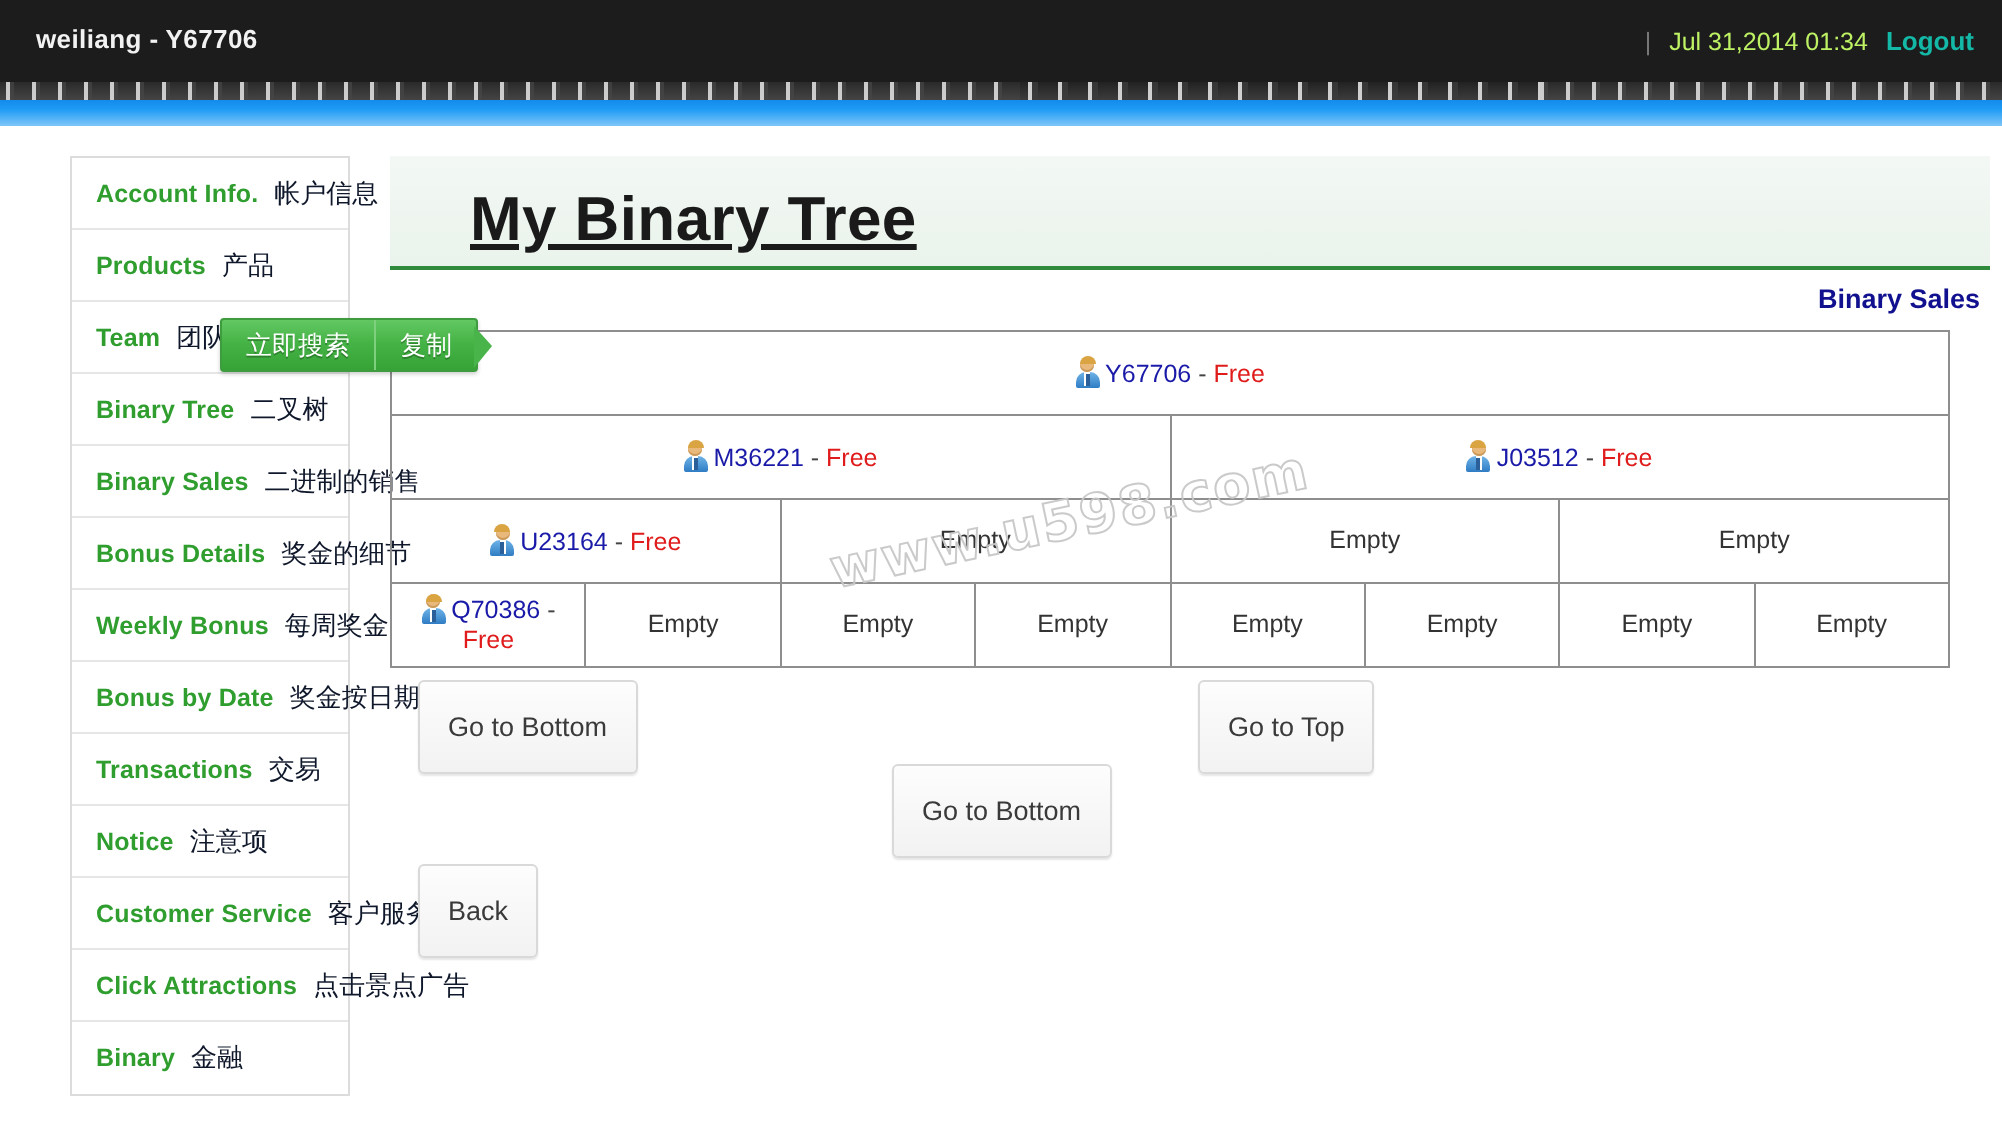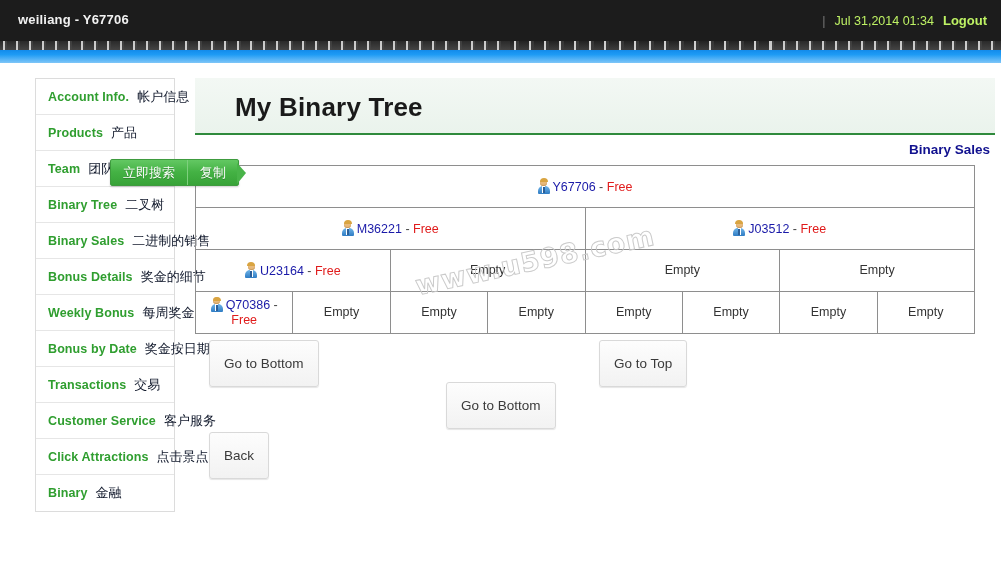--- a/index.html
+++ b/index.html
@@ -24,21 +24,21 @@
     color: #f2f2f2; letter-spacing: .2px;
   }
   .topbar-right {
     position: absolute; right: 14px; top: 13px;
     font-size: 12.5px; color: #cfcfcf;
     display: flex; align-items: center; gap: 9px;
   }
   .topbar-sep { color: #777; }
   .topbar-date { color: #bef264; }
   .topbar-logout {
-    color: #bef264; font-weight: bold; font-size: 13px;
+    color: #14b8a6; font-weight: bold; font-size: 13px;
     text-decoration: none; cursor: pointer;
   }
 
   
   .banner {
     position: absolute; left: 0; top: 41px;
     width: 1001px; height: 22px;
     overflow: hidden;
     background: linear-gradient(180deg,#0b6fd0 0%, #0f86e8 35%, #1e9bf5 62%, #7fc6f8 100%);
   }
@@ -135,22 +135,23 @@
   .content { position: absolute; left: 195px; top: 15px; width: 800px; }
 
   .content-head {
     position: relative;
     height: 57px;
     background: linear-gradient(180deg,#f3f8f4 0%, #eaf3ec 100%);
     border-bottom: 2px solid #2f8a3c;
   }
   .page-title {
     position: absolute; left: 40px; top: 14px;
-    font-size: 26px; font-weight: bold; color: #1a1a1a;
+    font-size: 31px; font-weight: bold; color: #1a1a1a;
     letter-spacing: .2px;
+    text-decoration: underline;
   }
 
   .sales-link-row { position: relative; height: 30px; }
   .sales-link {
     position: absolute; right: 5px; top: 7px;
     color: #11118f; font-weight: bold; font-size: 13.5px;
     text-decoration: none; cursor: pointer;
   }
 
   
@@ -299,20 +300,24 @@
       <span class="side-en">Weekly Bonus</span>
       <span class="side-zh">每周奖金</span>
     </div>
     <div class="side-item">
       <span class="side-en">Bonus by Date</span>
       <span class="side-zh">奖金按日期</span>
     </div>
     <div class="side-item">
       <span class="side-en">Transactions</span>
       <span class="side-zh">交易</span>
+    </div>
+    <div class="side-item">
+      <span class="side-en">Notice</span>
+      <span class="side-zh">注意项</span>
     </div>
     <div class="side-item">
       <span class="side-en">Customer Service</span>
       <span class="side-zh">客户服务</span>
     </div>
     <div class="side-item">
       <span class="side-en">Click Attractions</span>
       <span class="side-zh">点击景点广告</span>
     </div>
     <div class="side-item">

